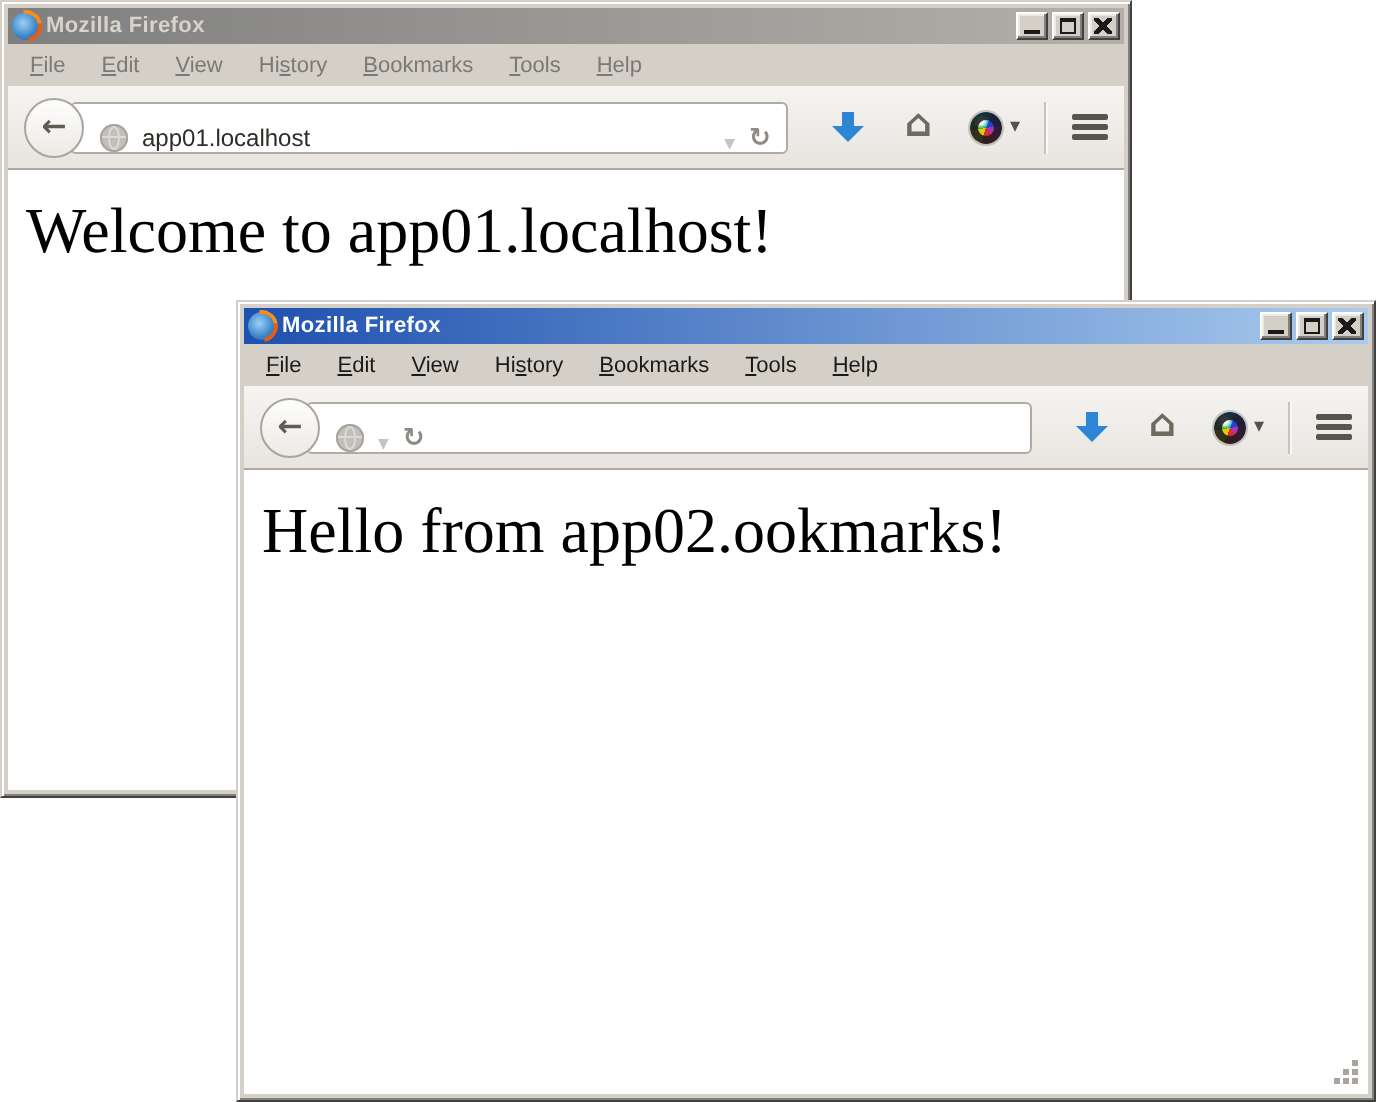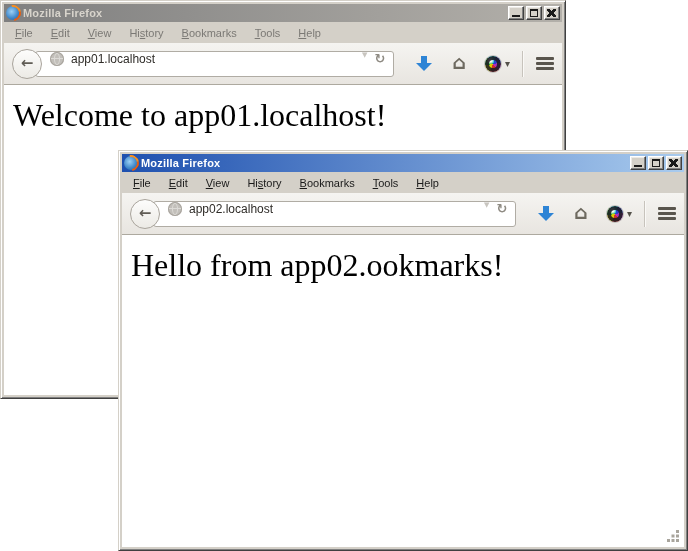--- a/index.html
+++ b/index.html
@@ -61,21 +61,21 @@
   .glyph{font-family:"DejaVu Sans",sans-serif;line-height:1;}
 
   .back-btn{width:30px;height:30px;border-radius:50%;flex:0 0 30px;z-index:2;
     background:linear-gradient(#FDFDFC,#ECEAE5);
     border:1px solid #A9A49C;box-sizing:border-box;
     display:flex;align-items:center;justify-content:center;}
   .back-arrow{font-size:15px;font-weight:bold;color:#605C55;margin-top:-1px;}
 
   .urlbar{width:366px;height:26px;box-sizing:border-box;margin-left:-7px;
     background:#FFFFFF;border:1px solid #B0ACA4;border-radius:3px;
-    display:flex;align-items:flex-start;gap:7px;padding:0 8px 0 14px;}
+    display:flex;align-items:flex-end;gap:7px;padding:0 8px 0 14px;}
   .globe{width:14px;height:14px;border-radius:50%;position:relative;flex:0 0 14px;
     background:#C2BFBA;box-shadow:inset 0 0 0 1px #A8A49D;}
   .globe::before{content:'';position:absolute;left:1px;right:1px;top:6px;height:1px;background:#DDDBD7;}
   .globe::after{content:'';position:absolute;left:4px;top:1px;bottom:1px;width:6px;
     border:1px solid #DDDBD7;border-radius:50%;box-sizing:border-box;}
   .url-text{flex:1;font-size:12px;color:#2F2C28;white-space:nowrap;overflow:hidden;}
   .url-drop{font-size:7px;color:#C8C5BF;}
   .reload{font-size:13px;font-weight:bold;color:#8F8B83;}
 
   .dl{position:relative;width:16px;height:17px;margin-left:22px;flex:0 0 16px;}
@@ -193,21 +193,20 @@
     <span class="menu-item"><span></span><u>T</u><span>ools</span></span>
     <span class="menu-item"><span></span><u>H</u><span>elp</span></span>
   </div>
 
   <div class="navbar">
     <span class="back-btn">
         <span class="back-arrow glyph">←</span>
       </span>
     <span class="urlbar">
       <span class="globe"></span>
-      <span class="url-text">app02.localhost</span>
       <span class="url-drop glyph">▼</span>
       <span class="reload glyph">↻</span>
     </span>
     <span class="dl">
         <i class="dl-shaft"></i>
         <i class="dl-head"></i>
       </span>
     <span class="home glyph">⌂</span>
     <span class="ext"></span>
     <span class="caret glyph">▾</span>

